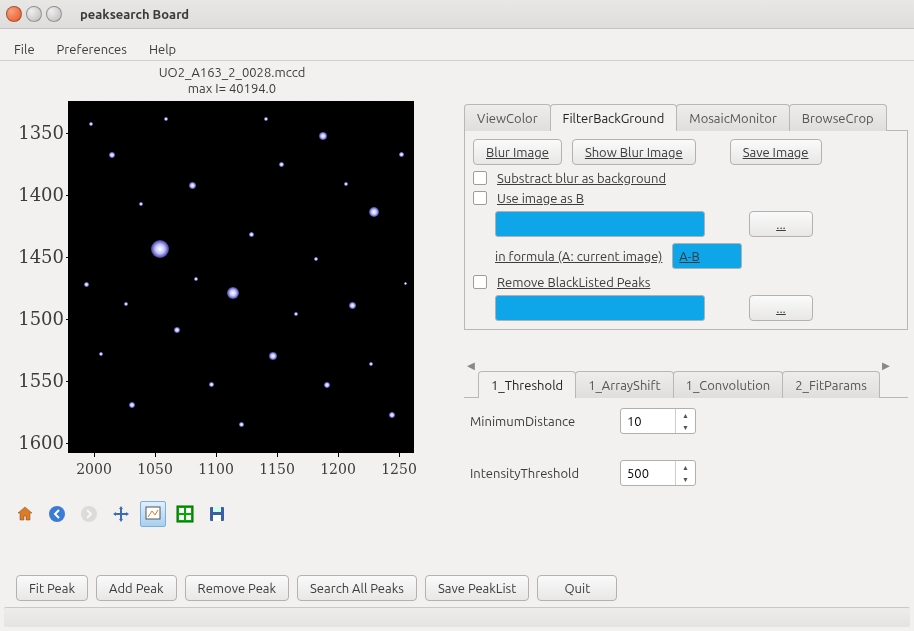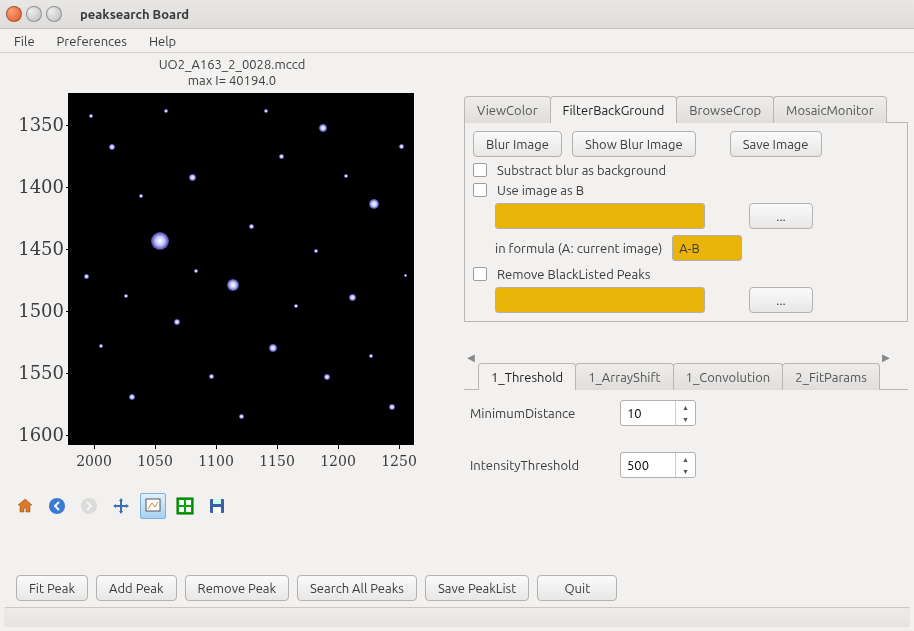--- a/index.html
+++ b/index.html
@@ -3,43 +3,43 @@
 <meta charset="utf-8">
 <style>
 * { box-sizing: border-box; font-family: Ubuntu, "Segoe UI", Arial, sans-serif; font-size: 13px; }
 body { margin: 0; background: #f2f1f0; color: #3c3c3c; }
 .window { width: 914px; height: 631px; display: flex; flex-direction: column; background: #f2f1f0; }
 .titlebar { height: 26px; background: linear-gradient(#e8e7e6, #dedddc); display: flex; align-items: center; padding: 14px 6px; border-bottom: 1px solid #c4c4c4; }
 .tb-btn { width: 16px; height: 16px; border-radius: 50%; margin-right: 4px; border: 1px solid rgba(0,0,0,0.3); }
 .tb-close { background: radial-gradient(circle at 30% 30%, #f7a17d, #e95420); }
 .tb-min, .tb-max { background: radial-gradient(circle at 30% 30%, #eee, #bbb); }
 .tb-title { margin-left: 14px; font-weight: bold; color: #3a3a3a; }
-.menubar { height: 24px; display: flex; align-items: center; padding: 0 6px; gap: 6px; border-bottom: 1px solid #d0cfce; }
+.menubar { height: 24px; display: flex; align-items: center; padding: 0 6px; gap: 6px; border-bottom: 1px solid #d0cfce; margin-top: 8px; }
 .menubar span { padding: 2px 8px; }
 .content { flex: 1; display: flex; padding: 6px 6px 0 6px; gap: 6px; }
 .left { width: 452px; display: flex; flex-direction: column; }
 .plot-title { text-align: center; font-family: "DejaVu Serif", Georgia, serif; font-size: 17px; line-height: 1.2; }
 .plot-area { position: relative; width: 100%; height: 430px; }
 .plot-canvas { position: absolute; left: 62px; top: 34px; width: 346px; height: 352px; background: #000; border: 1px solid #000; overflow: hidden; }
 .star { position: absolute; border-radius: 50%; background: radial-gradient(circle, #fff 0%, #c5c5ff 35%, #4040a0 70%, transparent 100%); }
 .ytick { position: absolute; left: 0; width: 58px; text-align: right; font-family: "DejaVu Serif", Georgia, serif; font-size: 18px; }
 .ytick::after { content: ""; position: absolute; right: -6px; top: 50%; width: 4px; height: 1px; background: #000; }
 .xtick { position: absolute; bottom: 20px; width: 40px; text-align: center; font-family: "DejaVu Serif", Georgia, serif; font-size: 14px; transform: translateX(-50%); }
 .xtick::before { content: ""; position: absolute; top: -8px; left: 50%; width: 1px; height: 4px; background: #000; }
 .toolbar { display: flex; gap: 6px; padding: 4px 6px; align-items: center; }
 .tool-icon { width: 26px; height: 26px; display: flex; align-items: center; justify-content: center; border-radius: 2px; }
 .right { flex: 1; display: flex; flex-direction: column; }
 .tabbar { display: flex; border-bottom: 1px solid #b8b7b6; }
 .tab { padding: 6px 12px; background: linear-gradient(#eeedec,#dfdedc); border: 1px solid #b8b7b6; border-bottom: none; border-radius: 4px 4px 0 0; margin-right: -1px; position: relative; top: 1px; color: #555; margin-top: 36px; }
 .tab.sel { background: #f2f1f0; color: #222; z-index: 2; }
-.panel { border: 1px solid #b8b7b6; border-top: none; padding: 8px; display: flex; flex-direction: column; gap: 6px; }
+.panel { border: 1px solid #b8b7b6; border-top: none; padding: 8px; display: flex; flex-direction: column; gap: 6px; text-decoration: underline; }
 .btn { display: inline-flex; align-items: center; justify-content: center; padding: 4px 12px; background: linear-gradient(#fafafa,#e8e7e6); border: 1px solid #b3b2b1; border-radius: 4px; min-height: 26px; }
 .row { display: flex; align-items: center; gap: 10px; }
 .chk { width: 14px; height: 14px; background: #fff; border: 1px solid #9e9d9c; border-radius: 2px; }
-.textfield { height: 26px; background: #eab308; border: 1px solid #b1b0af; border-radius: 3px; padding: 0 6px; display: flex; align-items: center; }
+.textfield { height: 26px; background: #0ea5e9; border: 1px solid #b1b0af; border-radius: 3px; padding: 0 6px; display: flex; align-items: center; }
 .indent { margin-left: 22px; }
 .subtabbar { display: flex; align-items: center; border-bottom: 1px solid #b8b7b6; margin-top: 4px; }
 .scrollarrow { width: 14px; text-align: center; color: #888; }
 .subpanel { padding: 10px 6px; display: flex; flex-direction: column; gap: 26px; }
 .param-row { display: flex; align-items: center; gap: 10px; }
 .param-label { width: 140px; }
 .spin { display: flex; width: 76px; height: 26px; border: 1px solid #b1b0af; border-radius: 3px; background: #fff; align-items: stretch; }
 .spin input { border: none; width: 54px; padding: 0 6px; outline: none; background: transparent; }
 .spin .arrows { width: 20px; border-left: 1px solid #cfcecd; display: flex; flex-direction: column; }
 .spin .arrows div { flex: 1; display: flex; align-items: center; justify-content: center; font-size: 7px; color: #555; }
@@ -161,22 +161,22 @@
               <rect x="6" y="11" width="8" height="6" fill="#fff"></rect>
             </svg>
           </div>
       </div>
     </div>
 
     <div class="right">
       <div class="tabbar">
         <div class="tab">ViewColor</div>
         <div class="tab sel">FilterBackGround</div>
+        <div class="tab">MosaicMonitor</div>
         <div class="tab">BrowseCrop</div>
-        <div class="tab">MosaicMonitor</div>
       </div>
       <div class="panel">
         <div class="row">
           <div class="btn">Blur Image</div>
           <div class="btn">Show Blur Image</div>
           <div style="width:14px"></div>
           <div class="btn">Save Image</div>
         </div>
         <div class="row">
           <div class="chk"></div>

